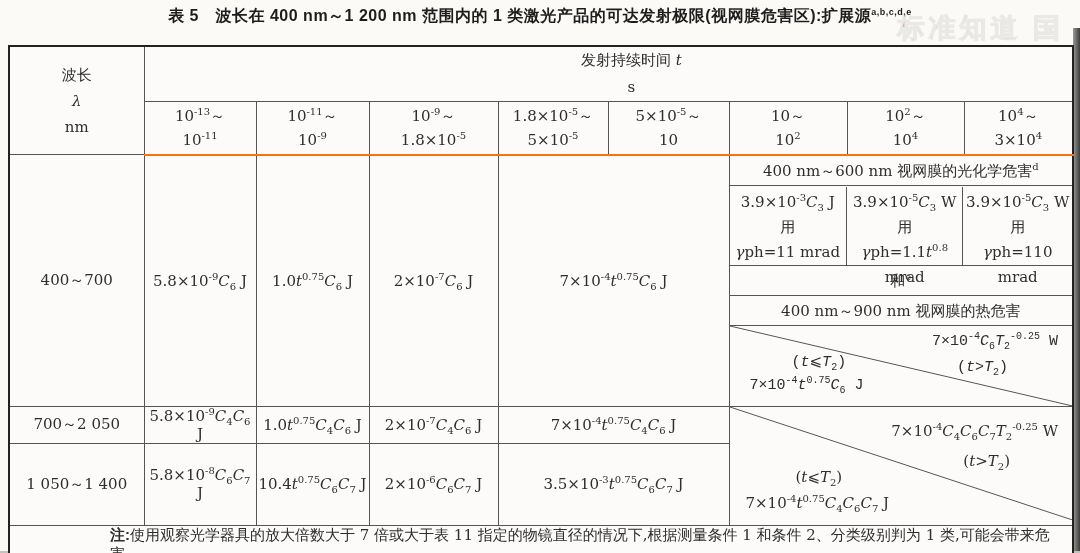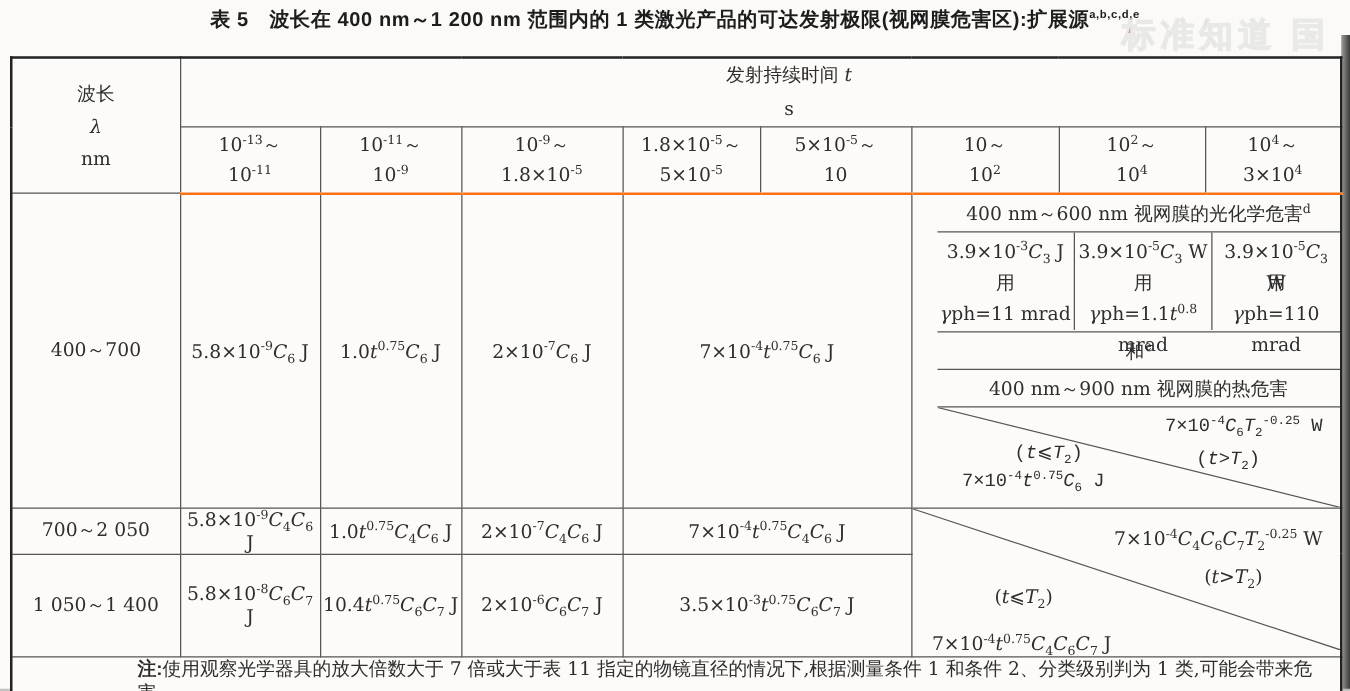--- a/index.html
+++ b/index.html
@@ -51,24 +51,24 @@
   .ael th .l1,.ael th .l2{line-height:24px;}
   .ael .wl-cell div{line-height:26px;}
   .ael .dur-cell div{line-height:27px;padding-left:46px;}
   sup{font-size:10px;vertical-align:super;line-height:0;}
   sub{font-size:10px;vertical-align:sub;line-height:0;}
   i{font-style:italic;}
   tr.r1 td{height:250px;}
   tr.r2 td{height:32px;}
   tr.r3 td{height:81px;}
   td.complex{vertical-align:top;padding:0;}
-  .complex-stack>div{box-sizing:border-box;border-bottom:1px solid #555;margin-left:20px;}
+  .complex-stack>div{box-sizing:border-box;border-bottom:1px solid #555;}
   .complex-stack>div:last-child{border-bottom:none;}
   .pc-title{height:30px;line-height:30px;}
-  .pc-cells{height:80px;display:flex;align-items:center;}
+  .pc-cells{height:80px;display:flex;align-items:flex-end;}
   .pc-cell{box-sizing:border-box;border-right:1px solid #555;padding-top:3px;}
   .pc-cell:last-child{border-right:none;}
   .pc-cell div{height:25px;line-height:25px;}
   .pc-c1{width:34.3%;}
   .pc-c2{width:34%;}
   .pc-c3{width:31.7%;}
   .pc-and{height:30px;line-height:30px;}
   .pc-thermal{height:30px;line-height:30px;}
   .diag{position:relative;}
   .diag1{height:80px;font-family:Liberation Mono, monospace;}
@@ -76,21 +76,21 @@
   .diag .lbl{position:absolute;white-space:nowrap;font-size:15px;}
   td.diag2cell{vertical-align:top;padding:0;}
   .diag2{position:relative;height:113px;}
   .d1-tr1{top:7px;right:14px;}
   .d1-tr2{top:33px;right:64px;}
   .d1-bl1{top:26px;left:62px;}
   .d1-bl2{top:51px;left:20px;}
   .d2-tr1{top:15px;right:14px;}
   .d2-tr2{top:45px;right:62px;}
   .d2-bl1{top:61px;left:66px;}
-  .d2-bl2{top:87px;left:16px;margin-top:12px;}
+  .d2-bl2{top:87px;left:16px;}
   tr.noterow td{
     height:30px;text-align:left;padding-left:100px;
     font-size:15px;
   }
   tr.noterow b{
     font-family:"Liberation Sans","DejaVu Sans",sans-serif;
     font-weight:bold;
   }
 </style>
 </head>

